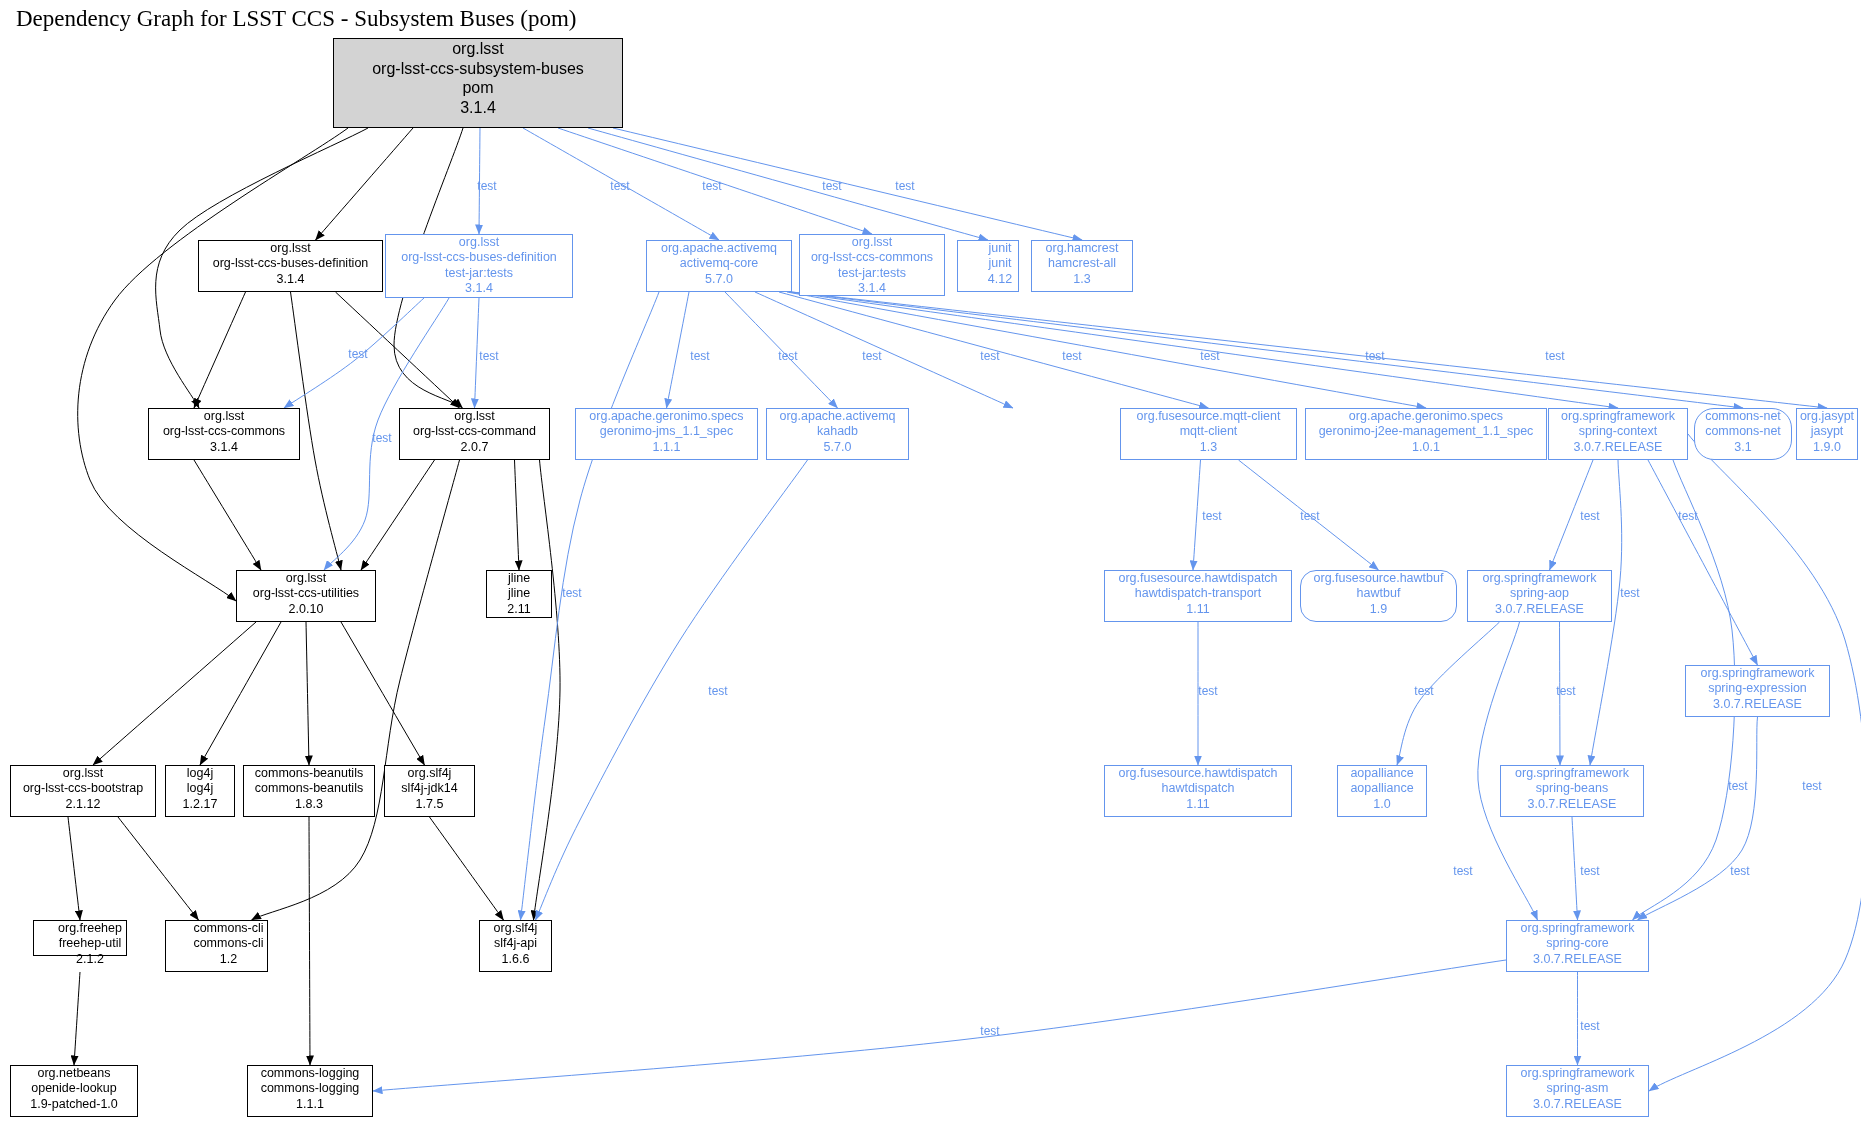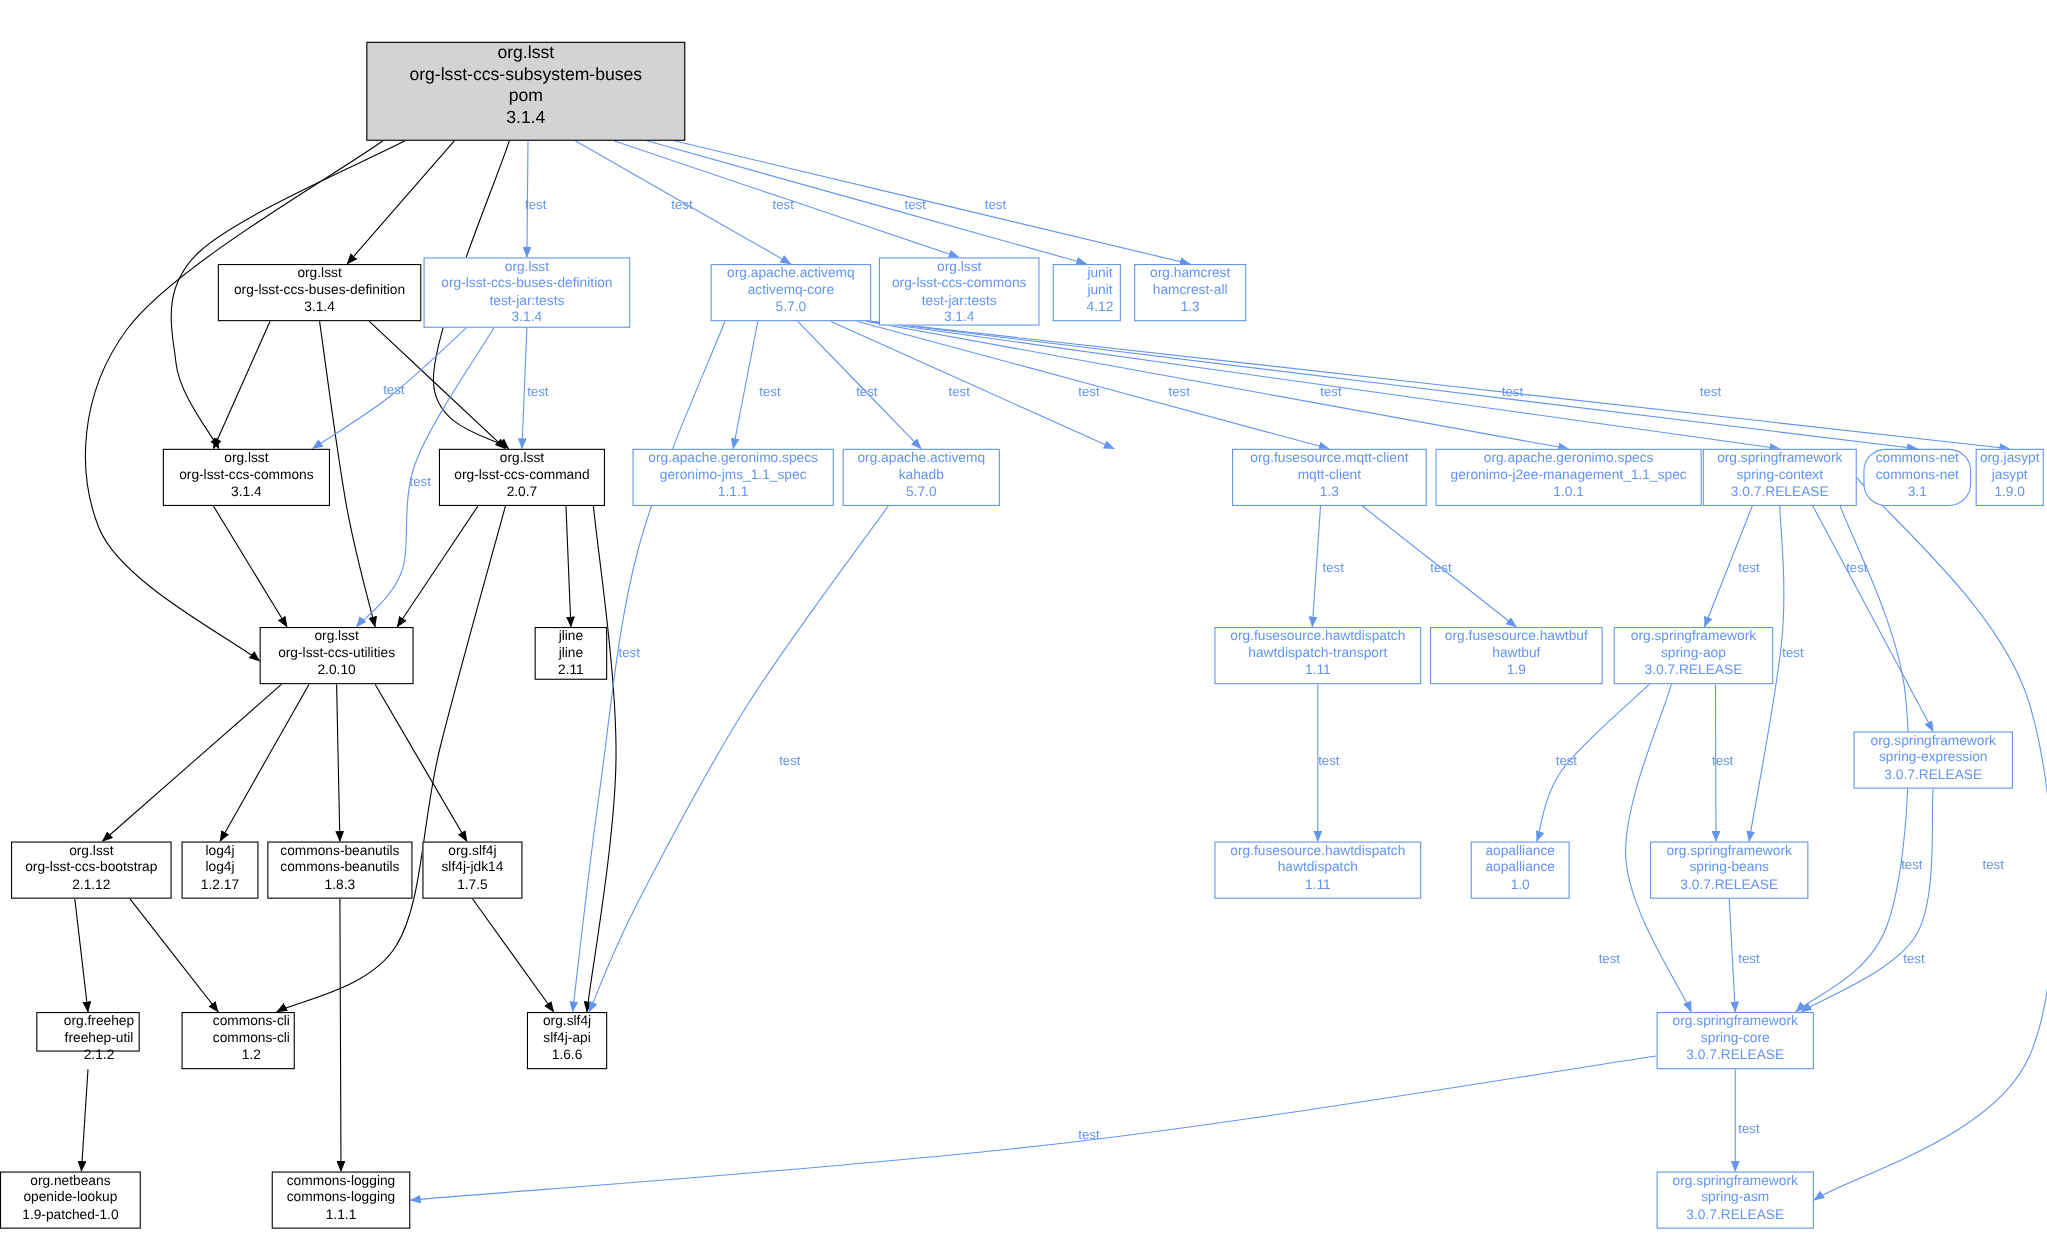--- a/index.html
+++ b/index.html
@@ -20,20 +20,21 @@
   .edge{fill:none;stroke:var(--c-dep,#000);stroke-width:1}
   .edge.test{stroke:var(--c-test,#6495ED)}
   .edge-label{font-size:12px;fill:var(--c-test,#6495ED)}
   .mk-dep{fill:var(--c-dep,#000)}
   .mk-test{fill:var(--c-test,#6495ED)}
 </style>
 </head>
 <body>
 
 <div class="canvas">
+  <h1 class="graph-title">Dependency Graph for LSST CCS - Subsystem Buses (pom)</h1>
   <svg id="edges-layer" class="edges-layer" width="1861" height="1128">
     <defs>
       <marker id="arrow-dep" markerWidth="10" markerHeight="8" refX="9.5" refY="4" orient="auto" markerUnits="userSpaceOnUse">
         <path d="M0,0 L10,4 L0,8 z" class="mk-dep"></path>
       </marker>
       <marker id="arrow-test" markerWidth="10" markerHeight="8" refX="9.5" refY="4" orient="auto" markerUnits="userSpaceOnUse">
         <path d="M0,0 L10,4 L0,8 z" class="mk-test"></path>
       </marker>
     </defs>
   <path d="M413,128 C396.75,146.66666666666666 331.75,221.33333333333334 315.5,240" class="edge dep" marker-end="url(#arrow-dep)"></path>
@@ -216,21 +217,21 @@
       <div class="node dep" style="left: 486px; top: 570px; width: 66px; height: 48px;">
         <div class="nl">jline</div>
         <div class="nl">jline</div>
         <div class="nl">2.11</div>
       </div>
       <div class="node test" style="left: 1104px; top: 570px; width: 188px; height: 52px;">
         <div class="nl">org.fusesource.hawtdispatch</div>
         <div class="nl">hawtdispatch-transport</div>
         <div class="nl">1.11</div>
       </div>
-      <div class="node test" style="left: 1300px; top: 570px; width: 157px; height: 52px;">
+      <div class="node test" style="left: 1300px; top: 570px; width: 157px; height: 52px; border-radius: 16px;">
         <div class="nl">org.fusesource.hawtbuf</div>
         <div class="nl">hawtbuf</div>
         <div class="nl">1.9</div>
       </div>
       <div class="node test" style="left: 1467px; top: 570px; width: 145px; height: 52px;">
         <div class="nl">org.springframework</div>
         <div class="nl">spring-aop</div>
         <div class="nl">3.0.7.RELEASE</div>
       </div>
       <div class="node test" style="left: 1685px; top: 665px; width: 145px; height: 52px;">
@@ -286,21 +287,21 @@
       <div class="node dep" style="left: 479px; top: 920px; width: 73px; height: 52px;">
         <div class="nl">org.slf4j</div>
         <div class="nl">slf4j-api</div>
         <div class="nl">1.6.6</div>
       </div>
       <div class="node test" style="left: 1506px; top: 920px; width: 143px; height: 52px;">
         <div class="nl">org.springframework</div>
         <div class="nl">spring-core</div>
         <div class="nl">3.0.7.RELEASE</div>
       </div>
-      <div class="node dep" style="left: 0; top: 1065px; width: 128px; height: 52px;">
+      <div class="node dep" style="left: 10px; top: 1065px; width: 128px; height: 52px;">
         <div class="nl">org.netbeans</div>
         <div class="nl">openide-lookup</div>
         <div class="nl">1.9-patched-1.0</div>
       </div>
       <div class="node dep" style="left: 247px; top: 1065px; width: 126px; height: 52px;">
         <div class="nl">commons-logging</div>
         <div class="nl">commons-logging</div>
         <div class="nl">1.1.1</div>
       </div>
       <div class="node test" style="left: 1506px; top: 1065px; width: 143px; height: 52px;">

